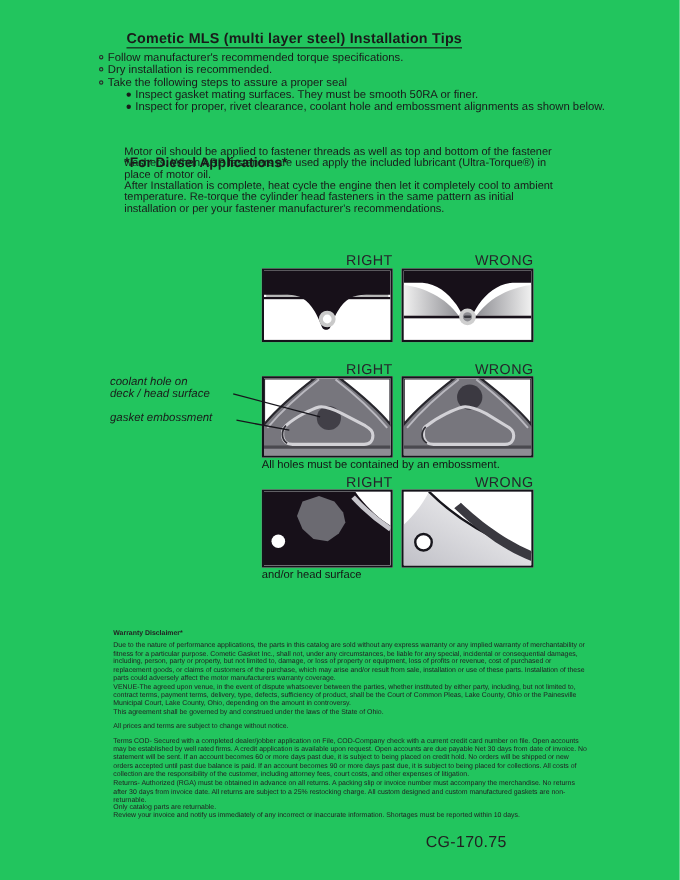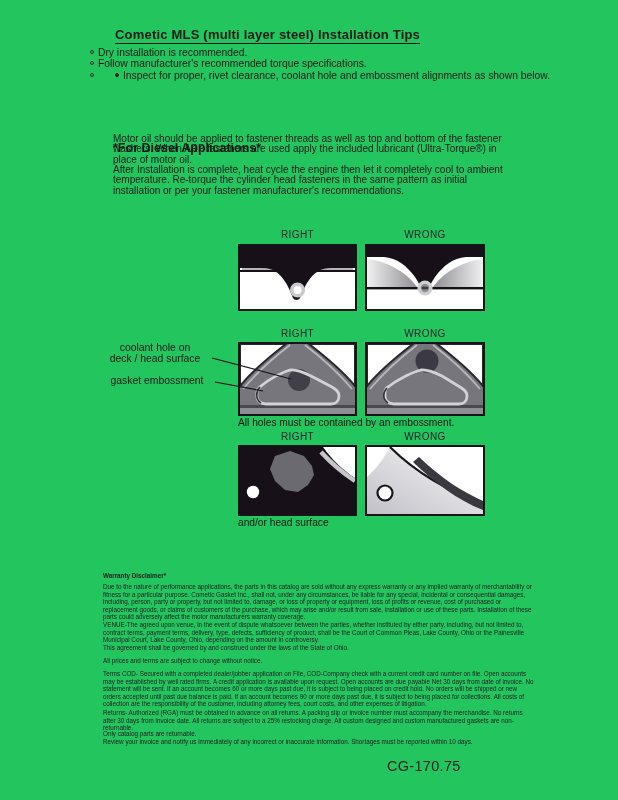--- a/index.html
+++ b/index.html
@@ -18,46 +18,47 @@
   .bullets li .mk {
     position:absolute; left:0; top:3px; width:4px; height:4px;
     border:1px solid #2a2a2a; border-radius:50%; display:block;
   }
   .bullets li.sub { margin-left:25px; }
   .bullets li.sub .mk { background:#1a1a1a; border-color:#1a1a1a; }
   .dz-head { position:absolute; left:113px; top:114px; font-size:12.5px; font-weight:bold;margin-top:27px; }
   .para { position:absolute; left:113px; width:402px; font-size:10px; line-height:10.4px; }
   .p1 { top:134px; } .p2 { top:165px; } .note { top:204px; white-space:nowrap; }
 
-  .dlabel { position:absolute; font-size:10px; font-weight:500; letter-spacing:.4px; text-align:center; color:#26252b; }
+  .dlabel { position:absolute; font-size:13px; font-weight:500; letter-spacing:.4px; text-align:right; color:#26252b; }
   .panel { position:absolute; border:2px solid #14131a; background:#fff; }
   .panel svg { display:block; width:100%; height:100%; }
   .caption { position:absolute; left:238px; font-size:10.2px; line-height:11px; color:#151515; }
 
-  .ann { position:absolute; text-align:center; font-size:10.4px; line-height:11px; color:#1a1a1a; }
+  .ann { position:absolute; text-align:left; font-size:10.4px; line-height:11px; color:#1a1a1a;font-style:italic; }
   .ann-coolant { left:100px; top:342px; width:110px; }
   .ann-emboss  { left:100px; top:375px; width:114px; }
   .overlay { position:absolute; left:0; top:0; width:618px; height:800px; pointer-events:none; }
 
   .legal { position:absolute; left:103px; width:431px; font-size:6.3px; line-height:7.5px; color:#222; }
   .lg-head { font-weight:bold; }
   .t572{top:572px}.t583{top:583px}.t621{top:621px}.t657{top:657px}.t670{top:670px}.t709{top:709px}.t730{top:730px}
   .pagenum { position:absolute; left:387px; top:758px; font-size:14.5px; letter-spacing:.3px; color:#222; }
 </style>
 </head>
 <body>
 
 <div class="page">
 
   <div class="title">Cometic MLS (multi layer steel) Installation Tips</div>
 
   <ul class="bullets">
+    <li><span class="mk"></span><span>Follow manufacturer's recommended torque specifications.</span></li>
     <li><span class="mk"></span><span>Dry installation is recommended.</span></li>
-    <li><span class="mk"></span><span>Follow manufacturer's recommended torque specifications.</span></li>
-    <li><span class="mk"></span></li>
+    <li><span class="mk"></span><span>Take the following steps to assure a proper seal</span></li>
+    <li class="sub"><span class="mk"></span><span>Inspect gasket mating surfaces.  They must be smooth 50RA or finer.</span></li>
     <li class="sub"><span class="mk"></span><span>Inspect for proper, rivet clearance, coolant hole and embossment alignments as shown below.</span></li>
   </ul>
 
   <div class="dz-head">*For Diesel Applications*</div>
   <div class="para p1">Motor oil should be applied to fastener threads as well as top and bottom of the fastener washers. When ARP fasteners are used apply the included lubricant (Ultra-Torque®) in place of motor oil.</div>
   <div class="para p2">After Installation is complete, heat cycle the engine then let it completely cool to ambient temperature. Re-torque the cylinder head fasteners in the same pattern as initial installation or per your fastener manufacturer's recommendations.</div>
 
   <div class="dlabel" style="left:238px;top:229px;width:119px">RIGHT</div>
   <div class="dlabel" style="left:365px;top:229px;width:120px">WRONG</div>
 

